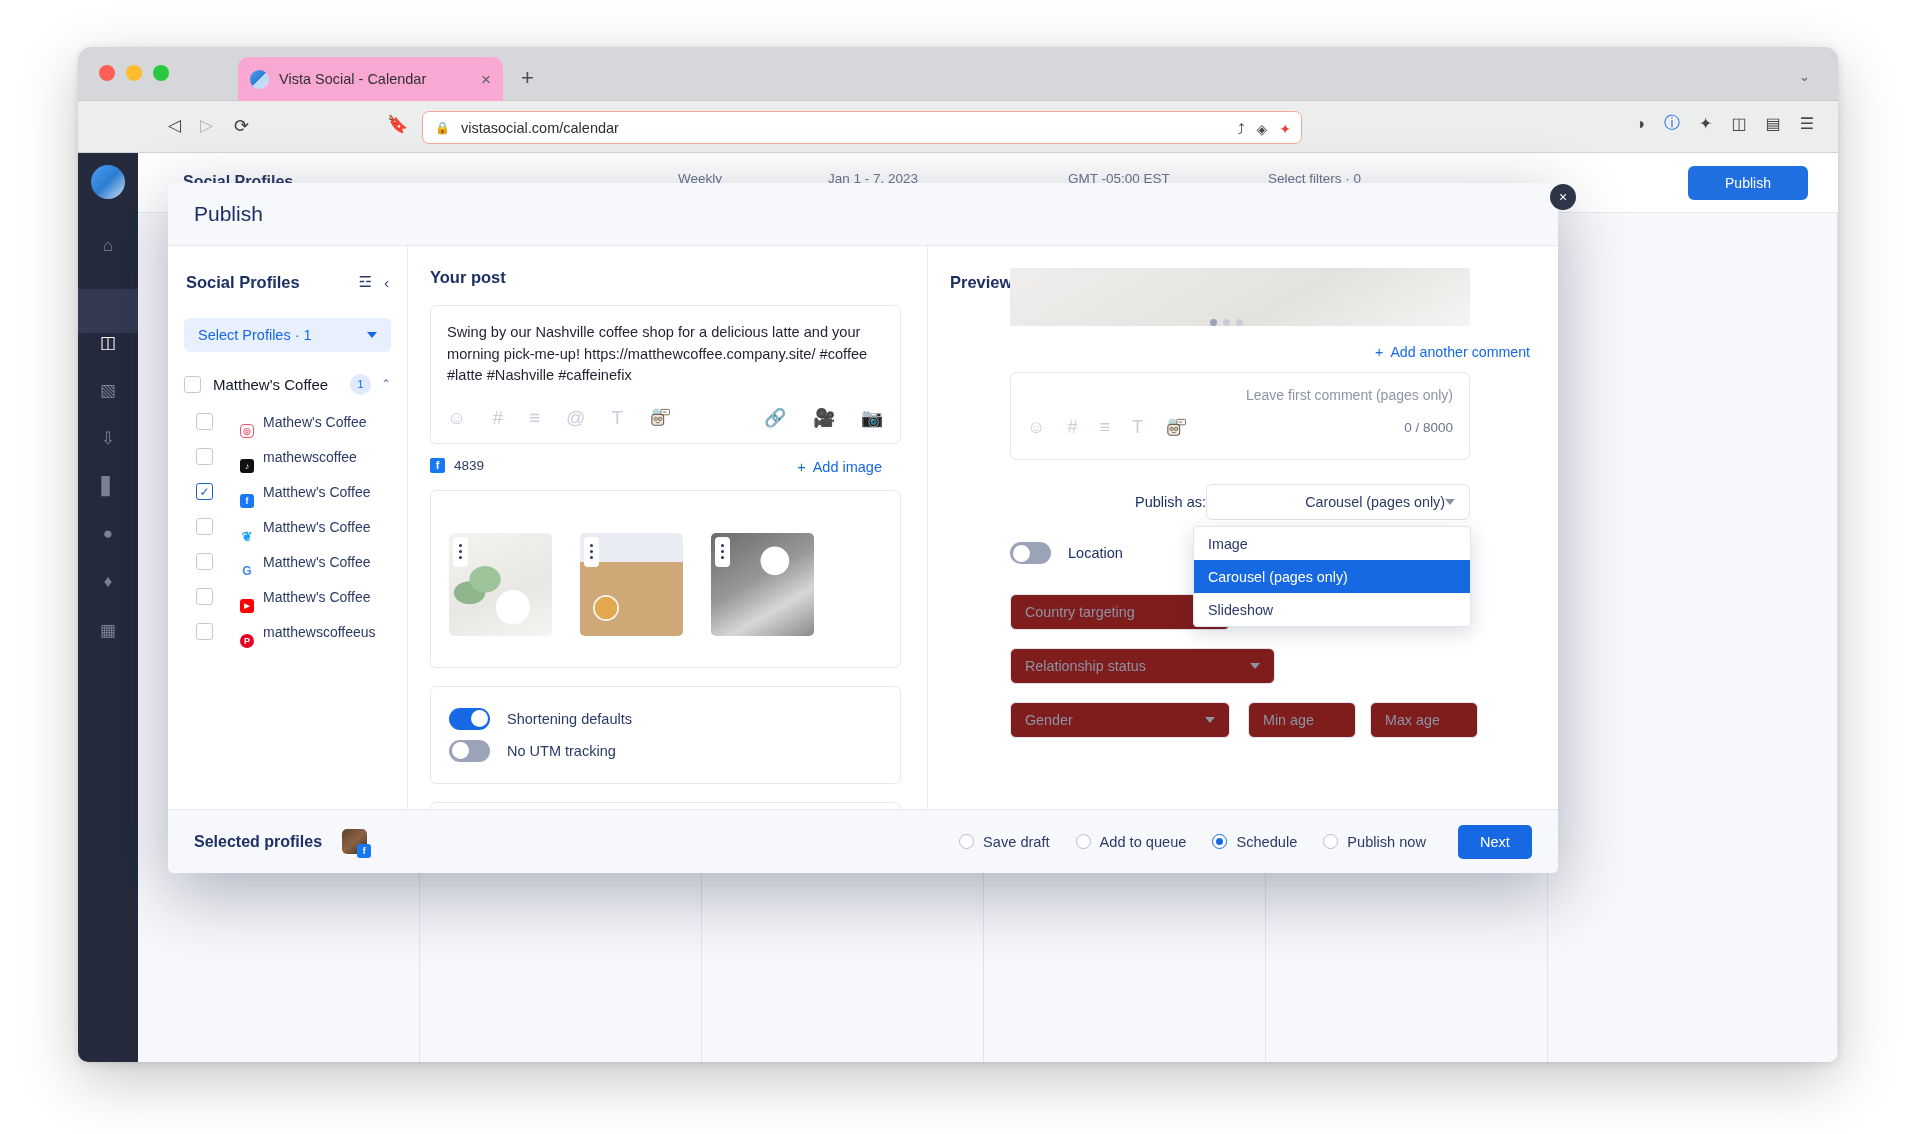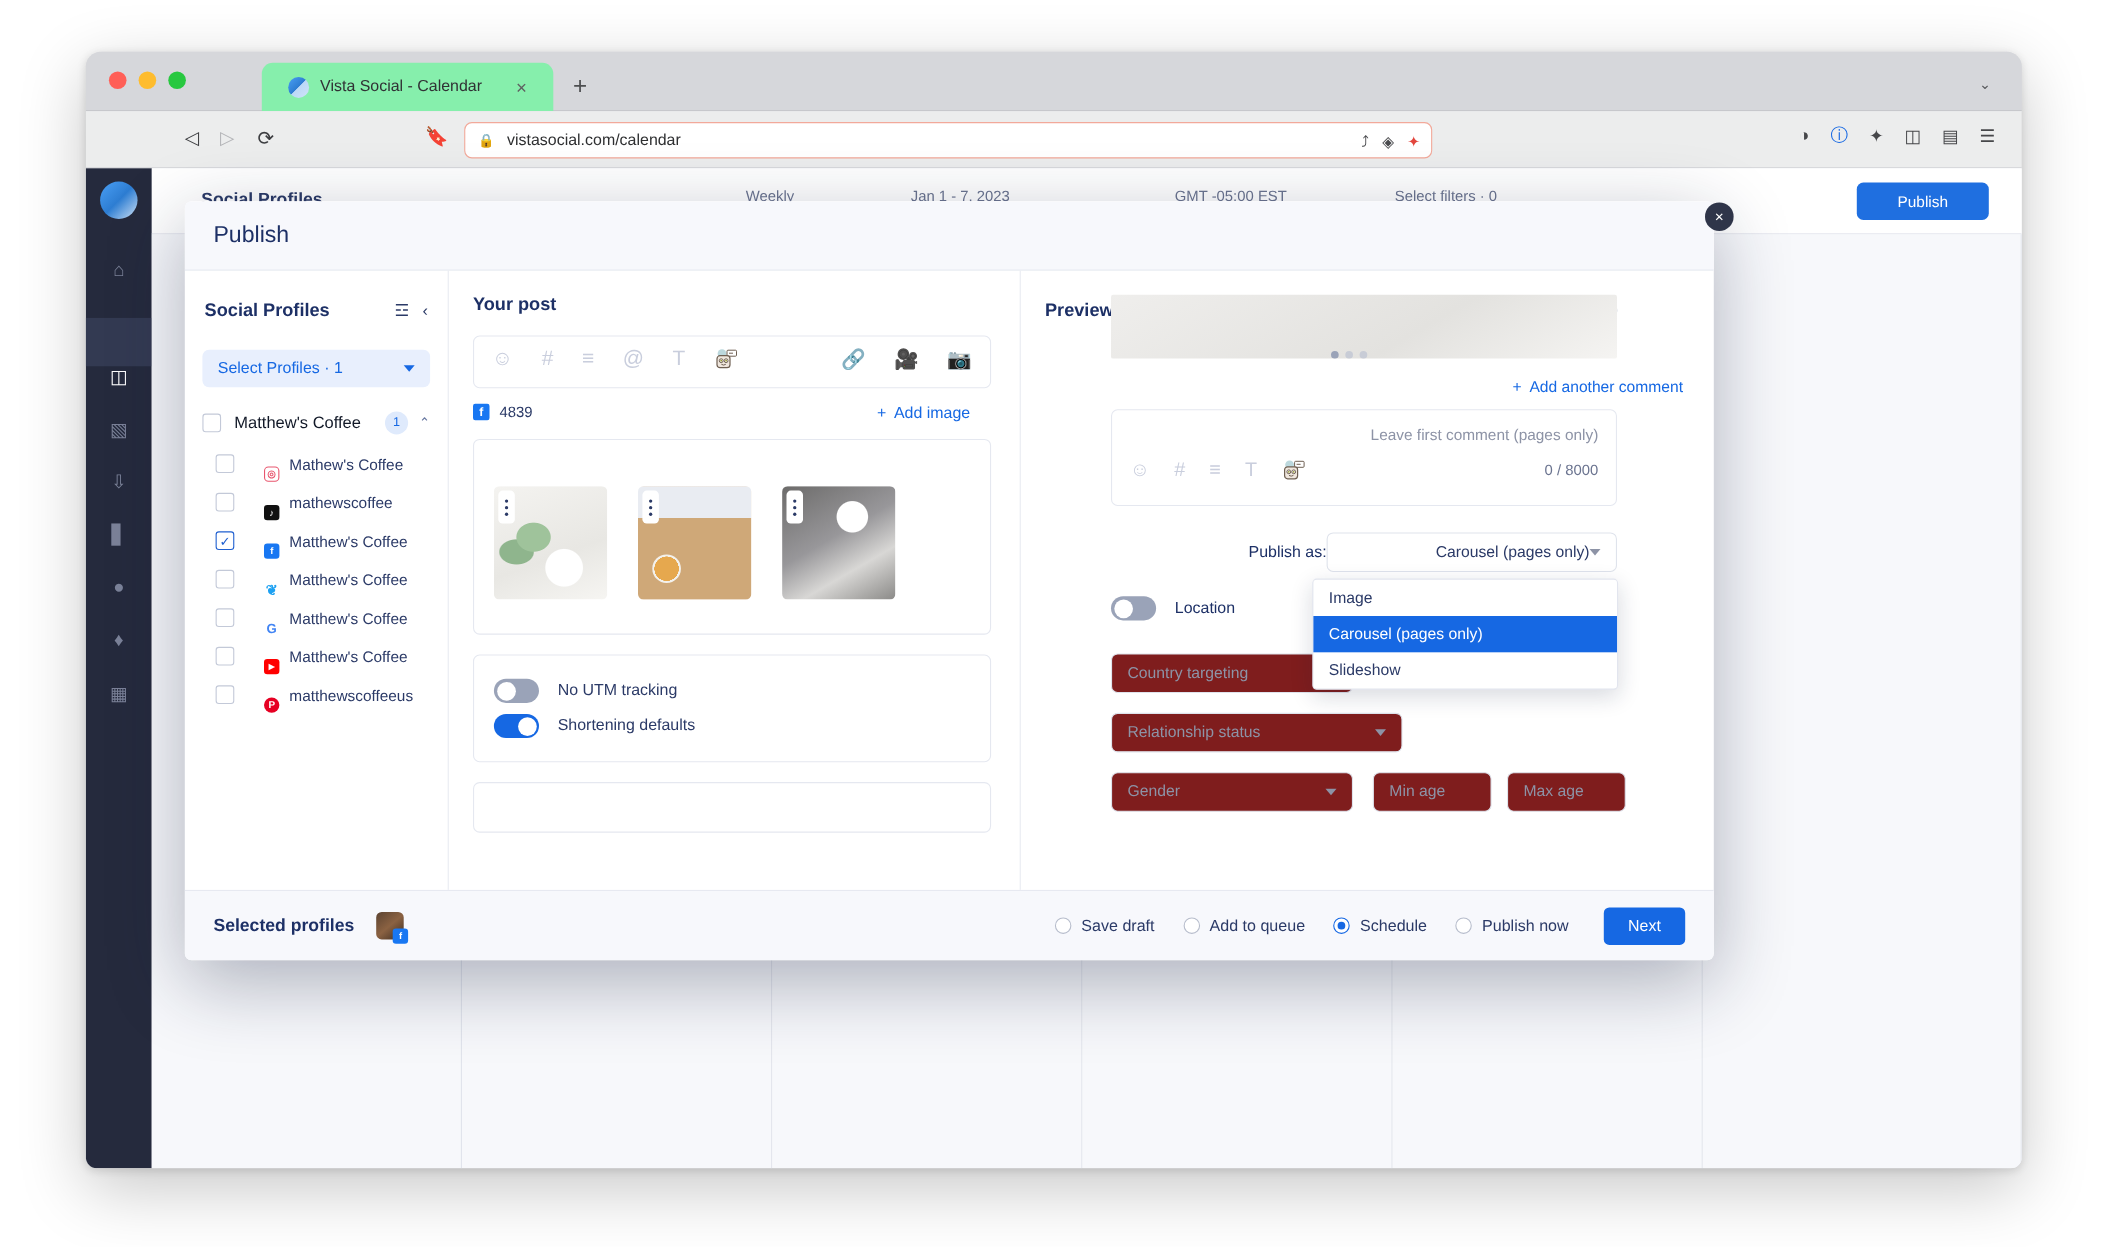--- a/index.html
+++ b/index.html
@@ -23,22 +23,22 @@
   .titlebar {
     position: relative; height: 54px; background: #d6d7db;
     border-bottom: 1px solid #c7c8cc;
   }
   .traffic { position:absolute; left:21px; top:18px; display:flex; gap:11px; }
   .dot { width:16px; height:16px; border-radius:50%; }
   .dot.red{ background:#ff5f57;} .dot.yellow{ background:#febc2e;} .dot.green{ background:#28c840;}
 
   .tab {
     position:absolute; left:160px; top:10px; width:265px; height:44px;
-    background:#86efac; border-radius:10px 10px 0 0;
-    display:flex; align-items:center; padding:0 24px; gap:10px;
+    background:#f9a8d4; border-radius:10px 10px 0 0;
+    display:flex; align-items:center; padding:0 12px; gap:10px;
   }
   .tab-favicon {
     width:19px; height:19px; border-radius:50%;
     background: linear-gradient(135deg,#4a9ff5 0%, #2d7dd2 48%, #bcd9f7 50%, #cfe3f8 100%);
     flex: 0 0 auto;
   }
   .tab-title { font-size:14.5px; color:#303134; flex:1; white-space:nowrap; overflow:hidden; }
   .tab-close { font-size:17px; color:#5f6061; line-height:1; cursor:pointer; }
   .newtab { position:absolute; left:443px; top:20px; font-size:22px; color:#4d4e50; line-height:1; cursor:pointer; }
   .chev-down-win { position:absolute; right:28px; top:22px; font-size:13px; color:#5a5b5e; }
@@ -419,20 +419,21 @@
               <span class="net-badge nb-pi">P</span>
             </span>
             <span class="prof-name">matthewscoffeeus</span>
           </div>
         </div>
 
         <div class="col-post">
           <h2>Your post</h2>
 
           <div class="post-box">
+            <div class="post-text">Swing by our Nashville coffee shop for a delicious latte and your morning pick-me-up! https://matthewcoffee.company.site/ #coffee #latte #Nashville #caffeinefix</div>
             <div class="post-tools">
               <span class="pt-ic">☺</span>
               <span class="pt-ic">#</span>
               <span class="pt-ic">≡</span>
               <span class="pt-ic">@</span>
               <span class="pt-ic">T</span>
               <span class="robot">
                 <svg viewBox="0 0 24 22" width="22" height="20">
                   <circle cx="8" cy="5" r="4.4" fill="#bcd8dd"></circle>
                   <rect x="13" y="1.5" width="9.5" height="6" rx="1" fill="#fff" stroke="#6e5f52" stroke-width="1"></rect>
@@ -486,30 +487,30 @@
                     <i></i>
                     <i></i>
                   </span>
 
               </div>
             </div>
           </div>
 
           <div class="toggle-box">
             <div class="tg-row">
+              <span class="tg on">
+                  <span class="knob"></span>
+                </span>
+              <span class="tg-lbl">Shortening defaults</span>
+            </div>
+            <div class="tg-row">
               <span class="tg off">
                   <span class="knob"></span>
                 </span>
               <span class="tg-lbl">No UTM tracking</span>
-            </div>
-            <div class="tg-row">
-              <span class="tg on">
-                  <span class="knob"></span>
-                </span>
-              <span class="tg-lbl">Shortening defaults</span>
             </div>
           </div>
 
           <div class="labels-box">
             
             
           </div>
         </div>
 
         <div class="col-preview">

